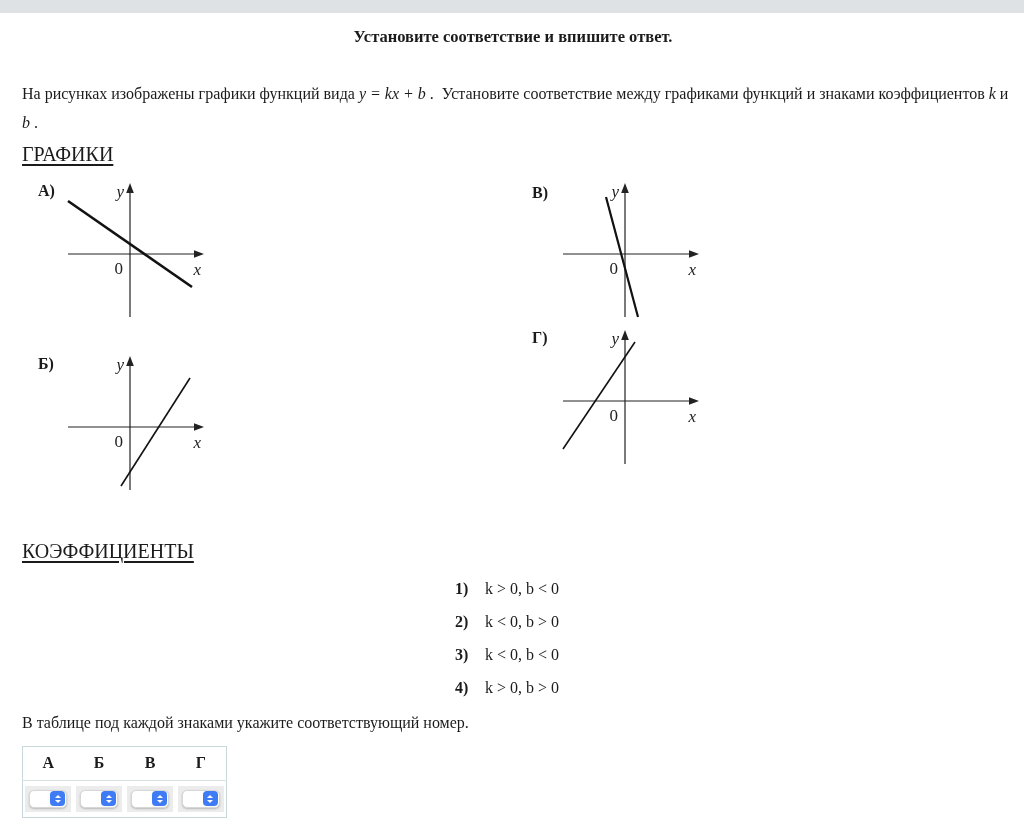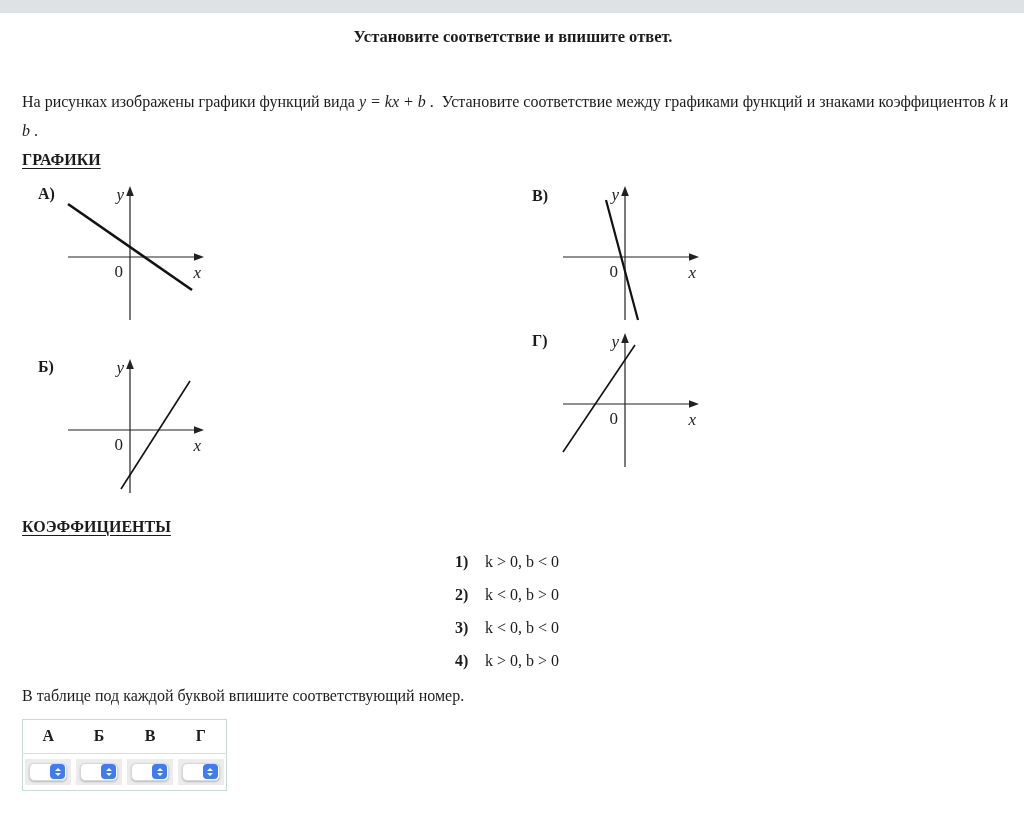--- a/index.html
+++ b/index.html
@@ -5,26 +5,26 @@
   * { margin:0; padding:0; box-sizing:border-box; }
   html,body { width:1024px; height:824px; background:#ffffff; overflow:hidden;
     font-family:"Liberation Serif","DejaVu Serif",serif; color:#1b1b1b; }
 
   .top-bar { width:100%; height:13px; background:var(--top-bar,#dee2e4); }
 
   .content { padding:14px 20px 0 22px; }
 
   .page-title { font-size:16.5px; font-weight:bold; line-height:1.25;text-align:center; }
 
-  .intro { margin-top:39px; font-size:16px; line-height:29px; width:990px; }
+  .intro { margin-top:31px; font-size:16px; line-height:29px; width:990px; }
   .formula { font-style:italic; }
 
-  .section-heading { margin-top:6px; font-size:16px; font-weight:bold;
+  .section-heading { margin-top:6px; font-size:20px; font-weight:normal;
     text-decoration:underline; text-underline-offset:3px; }
-  .section-heading.coeff { margin-top:19px; }
+  .section-heading.coeff { margin-top:44px; }
 
   .graphs-area { position:relative; height:322px; margin-top:8px; }
   .graph-label { position:absolute; font-size:16px; font-weight:bold; }
   .graph-svg { position:absolute; }
   .graph-svg text { font-family:"Liberation Serif","DejaVu Serif",serif; font-size:17px; fill:#222; }
   .graph-svg text.ital { font-style:italic; }
   .axis { stroke:#222; stroke-width:1.2; }
   .fn-line { stroke:#121212; stroke-linecap:butt; }
   .arrow { fill:#222; }
 
@@ -133,21 +133,21 @@
     <div class="coeff-item">
       <span class="coeff-num">3)</span>
       <span class="coeff-formula">k &lt; 0, b &lt; 0</span>
     </div>
     <div class="coeff-item">
       <span class="coeff-num">4)</span>
       <span class="coeff-formula">k &gt; 0, b &gt; 0</span>
     </div>
   </div>
 
-  <p class="instruction">В таблице под каждой буквой впишите соответствующий номер.</p>
+  <p class="instruction">В таблице под каждой знаками укажите соответствующий номер.</p>
 
   <table class="answer-table">
     <thead>
       <tr>
         <th>А</th>
         <th>Б</th>
         <th>В</th>
         <th>Г</th>
       </tr>
     </thead>

